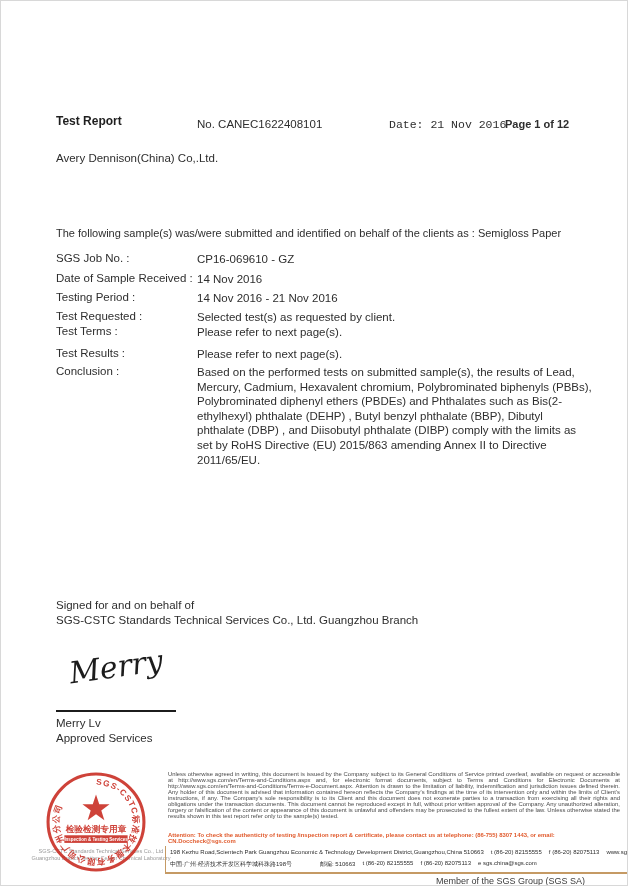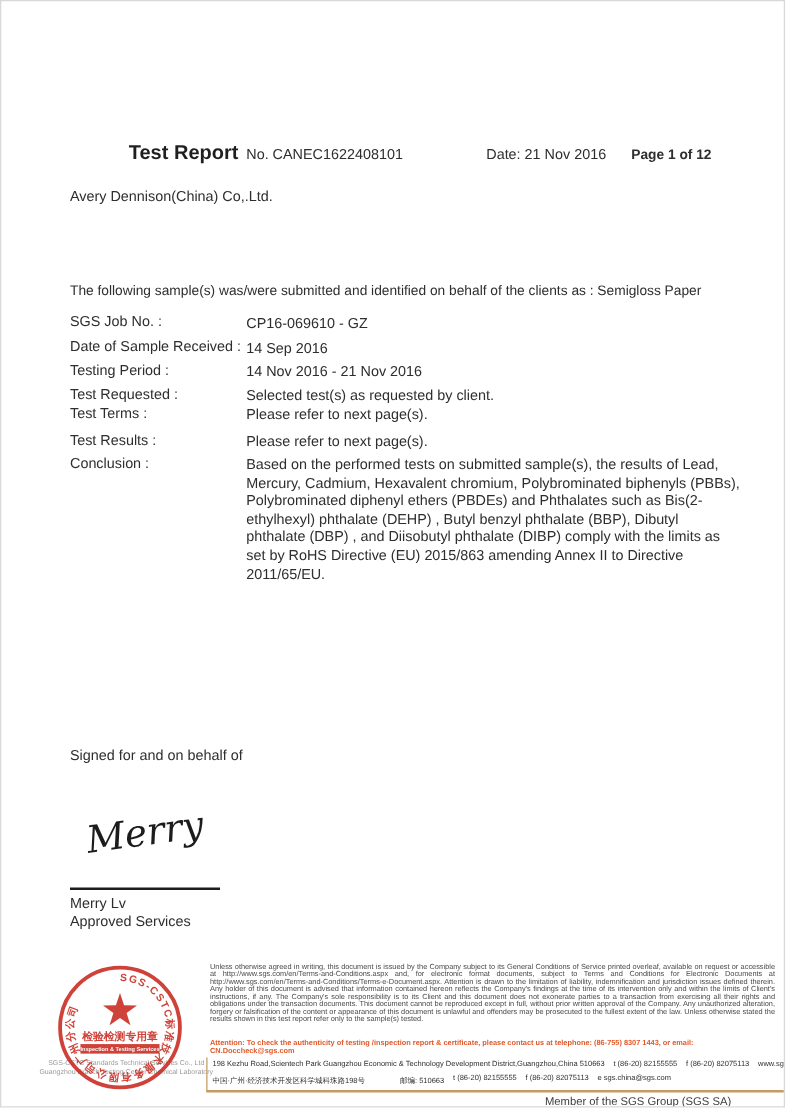--- a/index.html
+++ b/index.html
@@ -17,23 +17,23 @@
   
   .logo-wrap { position:absolute; left:50px; top:14px; width:150px; height:100px; }
   .logo-text {
     position:absolute; left:10px; top:8px;
     font-size:62px; font-weight:bold; letter-spacing:-3px;
     color:#8a8a8a; font-family:"Liberation Sans", sans-serif;
   }
   .logo-hline { position:absolute; left:-12px; top:67px; width:138px; height:2px; background:#c59a64; }
   .logo-vline { position:absolute; left:122px; top:4px; width:2px; height:86px; background:#c59a64; }
   
-  .hdr-title { position:absolute; left:55px; top:113px; font-size:16px; font-weight:bold; color:#1f1f1f;margin-left:47px; }
+  .hdr-title { position:absolute; left:55px; top:113px; font-size:12px; font-weight:bold; color:#1f1f1f; }
   .hdr-no    { position:absolute; left:196px; top:117px; font-size:11.5px; }
-  .hdr-date  { position:absolute; left:388px; top:117px; font-size:11.5px; }
+  .hdr-date  { position:absolute; left:388px; top:117px; font-size:11.5px;font-family:Liberation Mono, monospace; }
   .hdr-page  { position:absolute; left:504px; top:117px; font-size:11px;font-weight:bold; }
   
   .client-name { position:absolute; left:55px; top:151px; font-size:11.5px; }
   .client-addr { position:absolute; left:55px; top:172px; font-size:11.5px; }
   
   .sample-intro { position:absolute; left:55px; top:226px; font-size:11px; width:540px; }
   
   .field-row { position:absolute; left:55px; width:545px; font-size:11.5px; }
   .f-label { position:absolute; left:0; top:0; width:140px; }
   .f-value { position:absolute; left:141px; top:0; width:395px; line-height:14.6px; }
@@ -83,21 +83,21 @@
   <div class="client-name">Avery Dennison(China) Co,.Ltd.</div>
 
   <div class="sample-intro">The following sample(s) was/were submitted and identified on behalf of the clients as : Semigloss Paper</div>
 
   <div class="field-row" style="top:251px">
     <span class="f-label">SGS Job No. :</span>
     <span class="f-value">CP16-069610 - GZ</span>
   </div>
   <div class="field-row" style="top:271px">
     <span class="f-label">Date of Sample Received :</span>
-    <span class="f-value">14 Sep 2016</span>
+    <span class="f-value">14 Nov 2016</span>
   </div>
   <div class="field-row" style="top:290px">
     <span class="f-label">Testing Period :</span>
     <span class="f-value">14 Nov 2016 - 21 Nov 2016</span>
   </div>
   <div class="field-row" style="top:309px">
     <span class="f-label">Test Requested :</span>
     <span class="f-value">Selected test(s) as requested by client.</span>
   </div>
   <div class="field-row" style="top:324px">
@@ -107,20 +107,21 @@
   <div class="field-row" style="top:346px">
     <span class="f-label">Test Results :</span>
     <span class="f-value">Please refer to next page(s).</span>
   </div>
   <div class="field-row" style="top:364px">
     <span class="f-label">Conclusion :</span>
     <span class="f-value">Based on the performed tests on submitted sample(s), the results of Lead, Mercury, Cadmium, Hexavalent chromium, Polybrominated biphenyls (PBBs), Polybrominated diphenyl ethers (PBDEs) and Phthalates such as Bis(2-ethylhexyl) phthalate (DEHP) , Butyl benzyl phthalate (BBP), Dibutyl phthalate (DBP) , and Diisobutyl phthalate (DIBP) comply with the limits as set by RoHS Directive (EU) 2015/863 amending Annex II to Directive 2011/65/EU.</span>
   </div>
 
   <div class="sig-line1">Signed for and on behalf of</div>
+  <div class="sig-line2">SGS-CSTC Standards Technical Services Co., Ltd. Guangzhou Branch</div>
   <div class="sig-hand">Merry</div>
   <div class="sig-underline"></div>
   <div class="sig-name">Merry Lv</div>
   <div class="sig-role">Approved Services</div>
 
   <div class="stamp-company">
     <div>SGS-CSTC Standards Technical Services Co., Ltd</div>
     <div class="cjk">Guangzhou Branch Testing Center Chemical Laboratory</div>
   </div>
 

